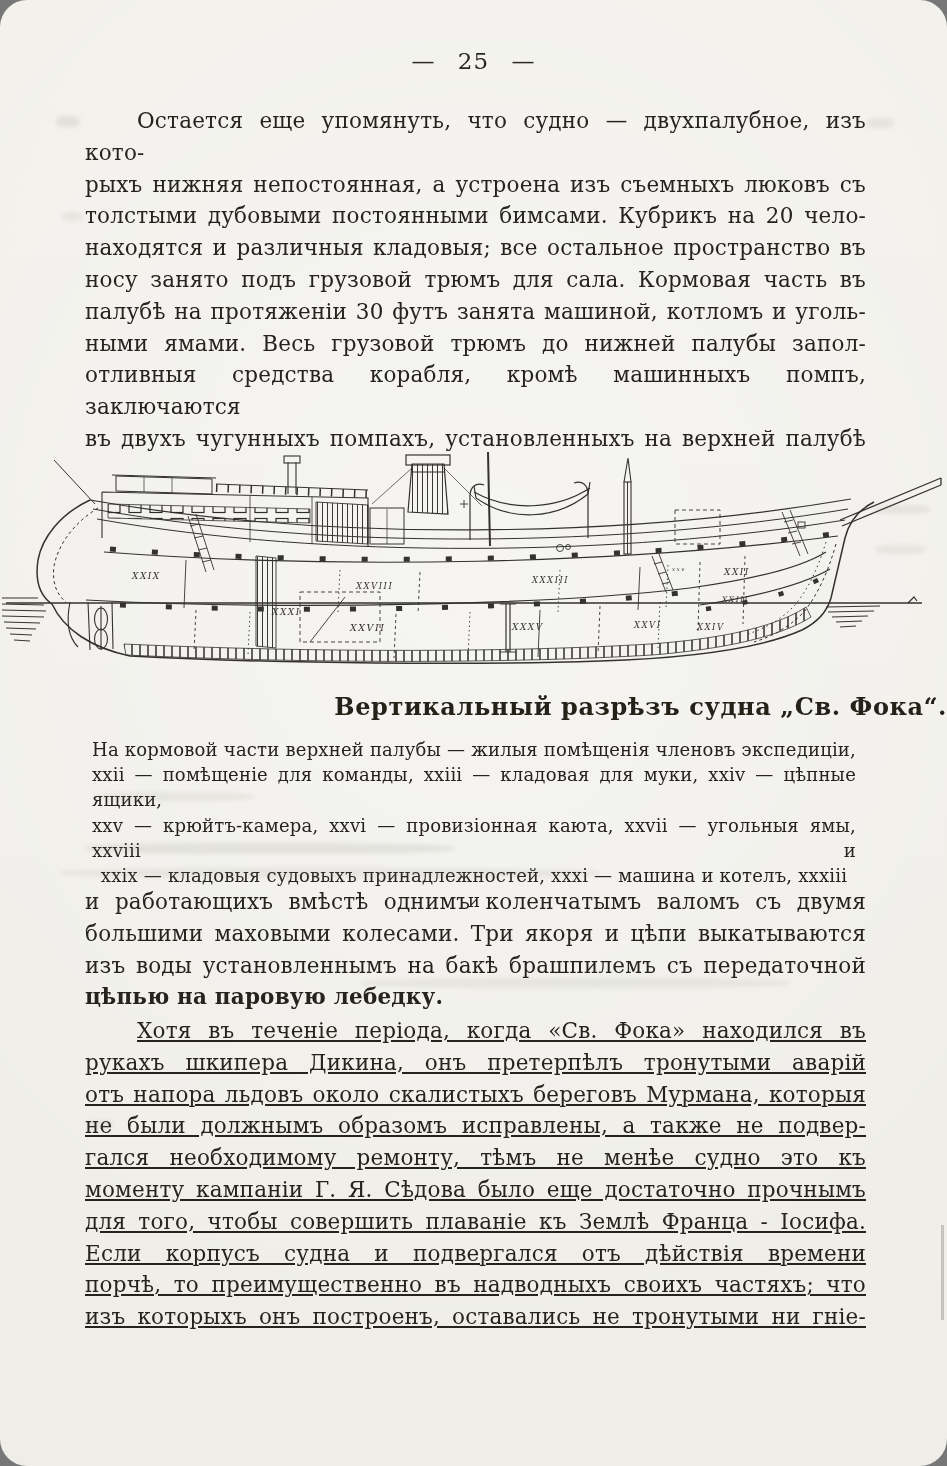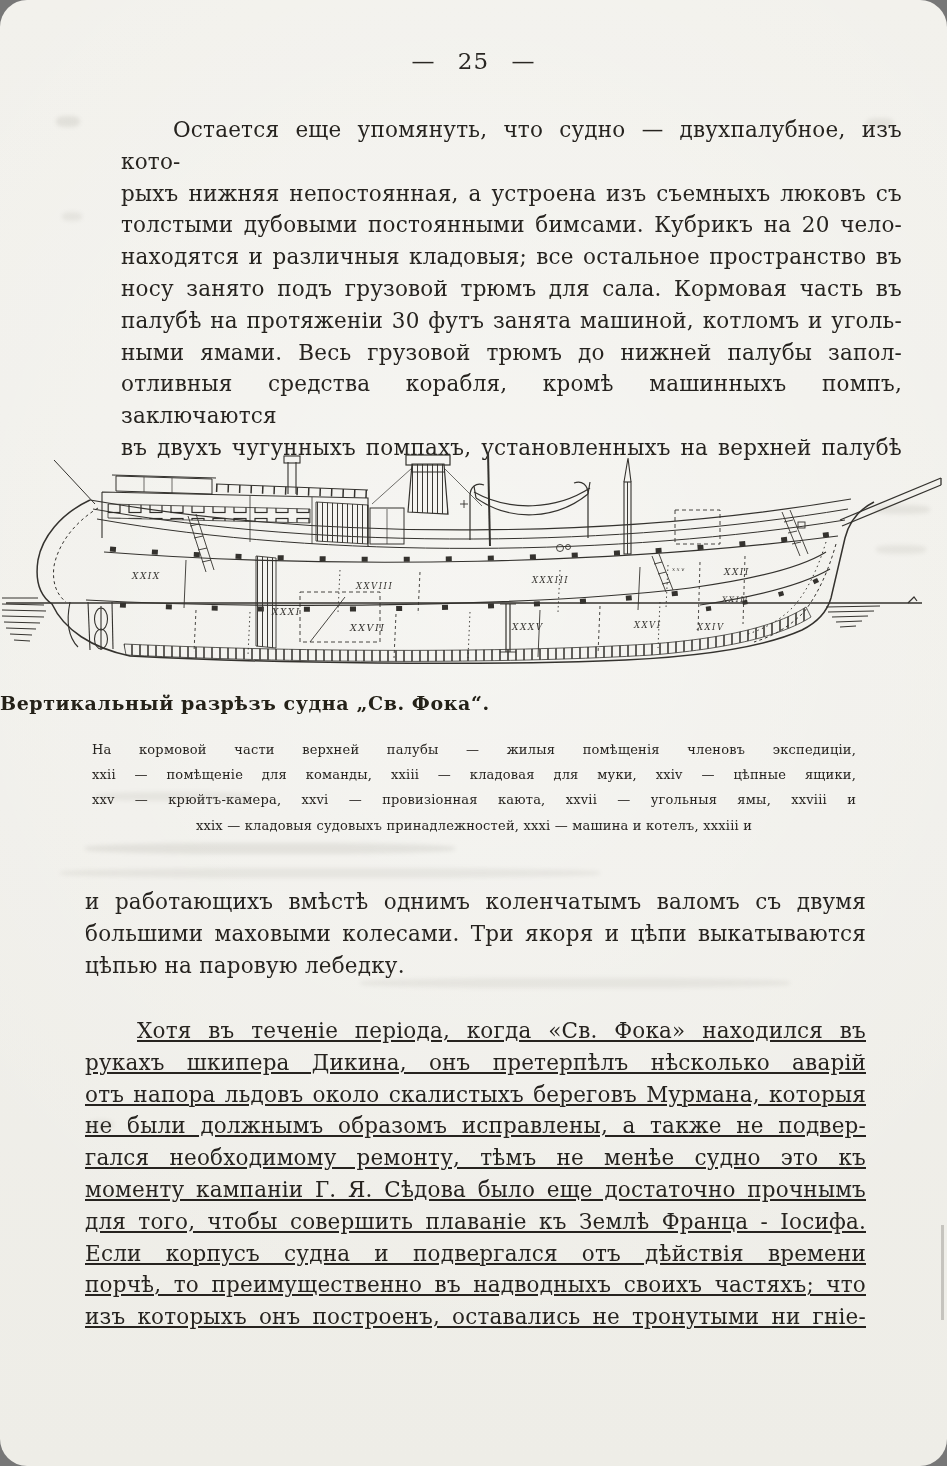--- a/index.html
+++ b/index.html
@@ -15,29 +15,29 @@
   .abs{position:absolute;}
   #page-number{
     top:48px; left:0; width:947px; text-align:center;
     font-size:23px; letter-spacing:1px; word-spacing:14px; color:#2a2723;
   }
   .para{ left:85px; width:781px; font-size:21.5px; line-height:31.8px; letter-spacing:.2px; }
   .para .line, .legend .line{
     text-align:justify; text-align-last:justify; white-space:normal;
   }
   .para.indent-first .line:first-child{ text-indent:52px; }
-  .para.end-para .line:last-child{ text-align-last:left; }
-  #para1{ top:114px;margin-left:36px; }
+  .para.end-para .line:last-child{ text-align-last:left;font-weight:bold; }
+  #para1{ top:105px; }
   #para2{ top:886px; }
   #para3{ top:1015px;text-decoration:underline; }
   #figure-caption{
-    top:692px; left:0; width:947px; text-align:left;
-    font-weight:bold; font-size:19px; letter-spacing:.6px; color:#242118;
-  }
-  .legend{ top:737px; left:92px; width:764px; font-size:13px; line-height:25.2px; letter-spacing:.2px; }
+    top:692px; left:0; width:947px; text-align:right;
+    font-weight:bold; font-size:24px; letter-spacing:.6px; color:#242118;
+  }
+  .legend{ top:737px; left:92px; width:764px; font-size:18px; line-height:25.2px; letter-spacing:.2px; }
   .legend .line:last-child{ text-align:center; text-align-last:center; }
   #ship-figure{ top:452px; left:0; width:945px; height:240px; }
   #ship-figure svg{ display:block; width:945px; height:240px; }
   .smudge{ background:#7d7a6e; filter:blur(2px); border-radius:40%; }
   .edge-mark{ background:#4a463e; }
   svg text.comp{
     font-family:"DejaVu Serif","Liberation Serif",serif;
     font-style:italic; fill:#34322e; letter-spacing:1.5px;
   }
 </style>
@@ -275,26 +275,27 @@
   <div class="abs legend" id="figure-legend">
       <div class="line">На кормовой части верхней палубы — жилыя помѣщенія членовъ экспедиціи,</div>
       <div class="line">xxii — помѣщеніе для команды, xxiii — кладовая для муки, xxiv — цѣпные ящики,</div>
       <div class="line">xxv — крюйтъ-камера, xxvi — провизіонная каюта, xxvii — угольныя ямы, xxviii и</div>
       <div class="line">xxix — кладовыя судовыхъ принадлежностей, xxxi — машина и котелъ, xxxiii и</div>
     </div>
 
   <div class="abs para end-para" id="para2">
       <div class="line">и работающихъ вмѣстѣ однимъ коленчатымъ валомъ съ двумя</div>
       <div class="line">большими маховыми колесами. Три якоря и цѣпи выкатываются</div>
+      <div class="line">изъ воды установленнымъ на бакѣ брашпилемъ съ передаточной</div>
       <div class="line">цѣпью на паровую лебедку.</div>
     </div>
 
   <div class="abs para indent-first" id="para3">
       <div class="line">Хотя въ теченіе періода, когда «Св. Фока» находился въ</div>
-      <div class="line">рукахъ шкипера Дикина, онъ претерпѣлъ нѣсколько аварій</div>
+      <div class="line">рукахъ шкипера Дикина, онъ претерпѣлъ тронутыми аварій</div>
       <div class="line">отъ напора льдовъ около скалистыхъ береговъ Мурмана, которыя</div>
       <div class="line">не были должнымъ образомъ исправлены, а также не подвер-</div>
       <div class="line">гался необходимому ремонту, тѣмъ не менѣе судно это къ</div>
       <div class="line">моменту кампаніи Г. Я. Сѣдова было еще достаточно прочнымъ</div>
       <div class="line">для того, чтобы совершить плаваніе къ Землѣ Франца - Іосифа.</div>
       <div class="line">Если корпусъ судна и подвергался отъ дѣйствія времени</div>
       <div class="line">порчѣ, то преимущественно въ надводныхъ своихъ частяхъ; что</div>
       <div class="line">изъ которыхъ онъ построенъ, оставались не тронутыми ни гніе-</div>
     </div>
 

